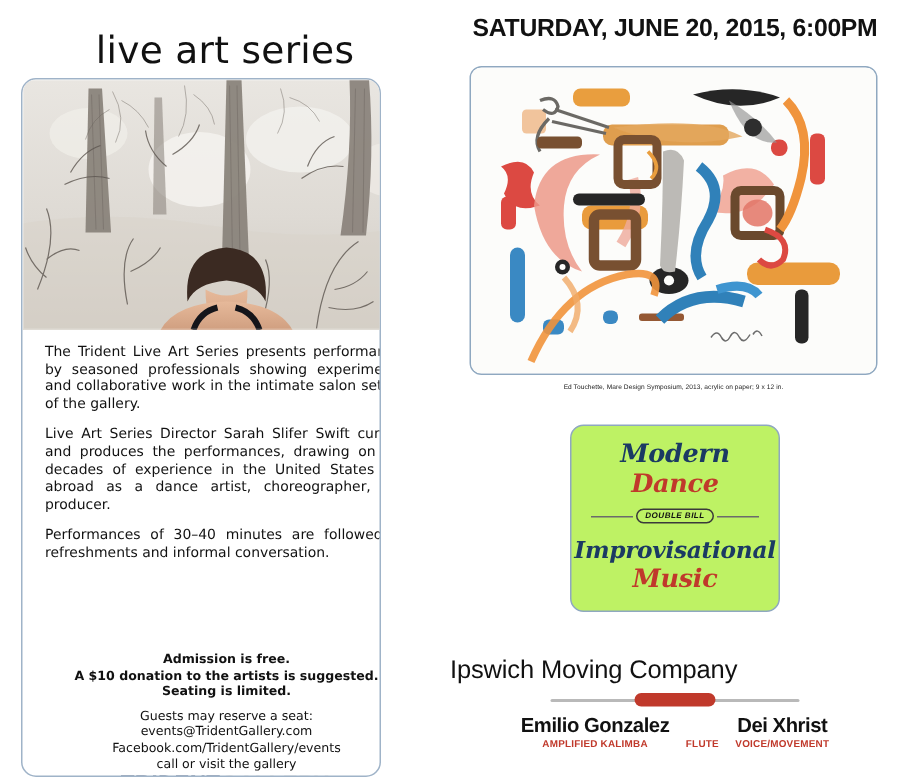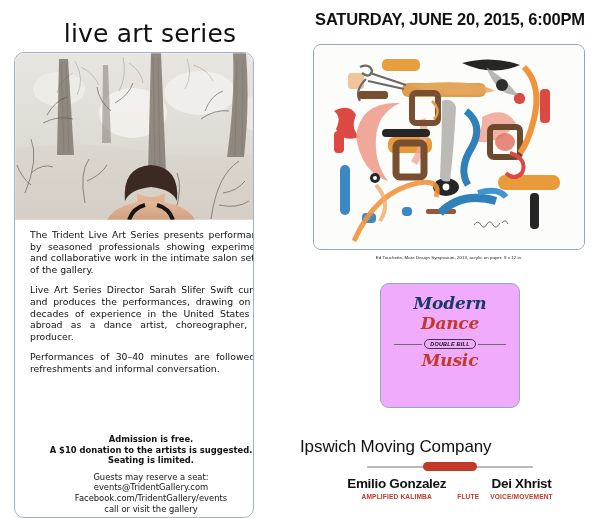--- a/index.html
+++ b/index.html
@@ -74,21 +74,21 @@
   .art-caption{
     position:absolute;left:313px;top:255px;width:272px;text-align:center;
     font-size:4.4px;line-height:6px;color:#222;letter-spacing:.05px;
     font-family:"Liberation Sans", sans-serif;
   }
 
   
   .dance-box{
     position:absolute;left:380px;top:283px;width:140px;height:125px;
     border:1px solid #8fa8c0;border-radius:9px;box-sizing:border-box;
-    background:#f0abfc;
+    background:#bef264;
   }
   .dance-box .ln{
     text-align:center;font-style:italic;font-weight:700;
     font-family:"DejaVu Serif", serif;
     letter-spacing:-0.2px;
   }
   .dance-box .l1{font-size:17px;color:#1b3a63;margin-top:9px;line-height:20px;}
   .dance-box .l2{font-size:17px;color:#c0392b;line-height:20px;}
   .dance-box .l4{font-size:15.5px;color:#1b3a63;margin-top:7px;line-height:19px;}
   .dance-box .l5{font-size:17px;color:#c0392b;line-height:20px;}
@@ -307,20 +307,21 @@
   <div class="art-caption">Ed Touchette, Mare Design Symposium, 2013, acrylic on paper; 9 x 12 in.</div>
 
   <div class="dance-box">
     <div class="ln l1">Modern</div>
     <div class="ln l2">Dance</div>
     <div class="double-row">
       <span class="rule"></span>
       <span class="double-pill">DOUBLE BILL</span>
       <span class="rule"></span>
     </div>
+    <div class="ln l4">Improvisational</div>
     <div class="ln l5">Music</div>
   </div>
 
   <div class="imc">Ipswich Moving Company</div>
   <div class="sep">
     <span class="bar"></span>
     <span class="dot"></span>
   </div>
 
   <div class="performers">

